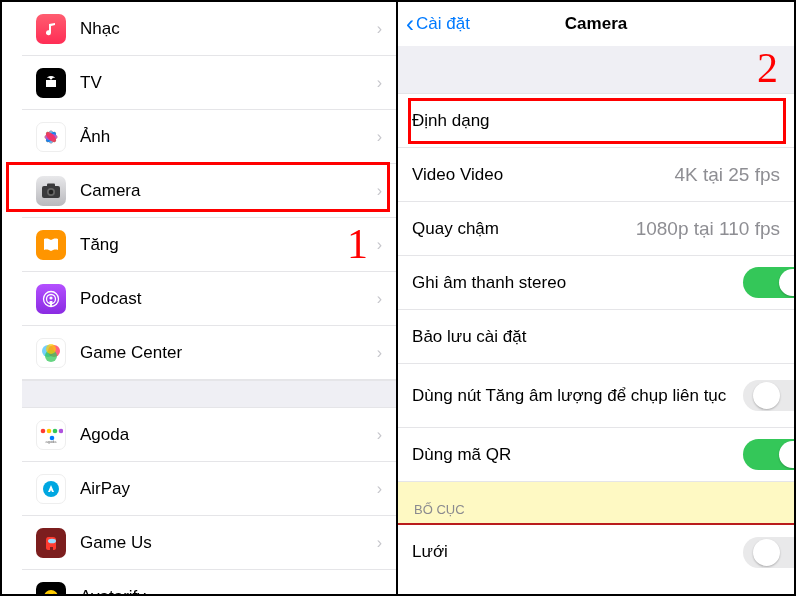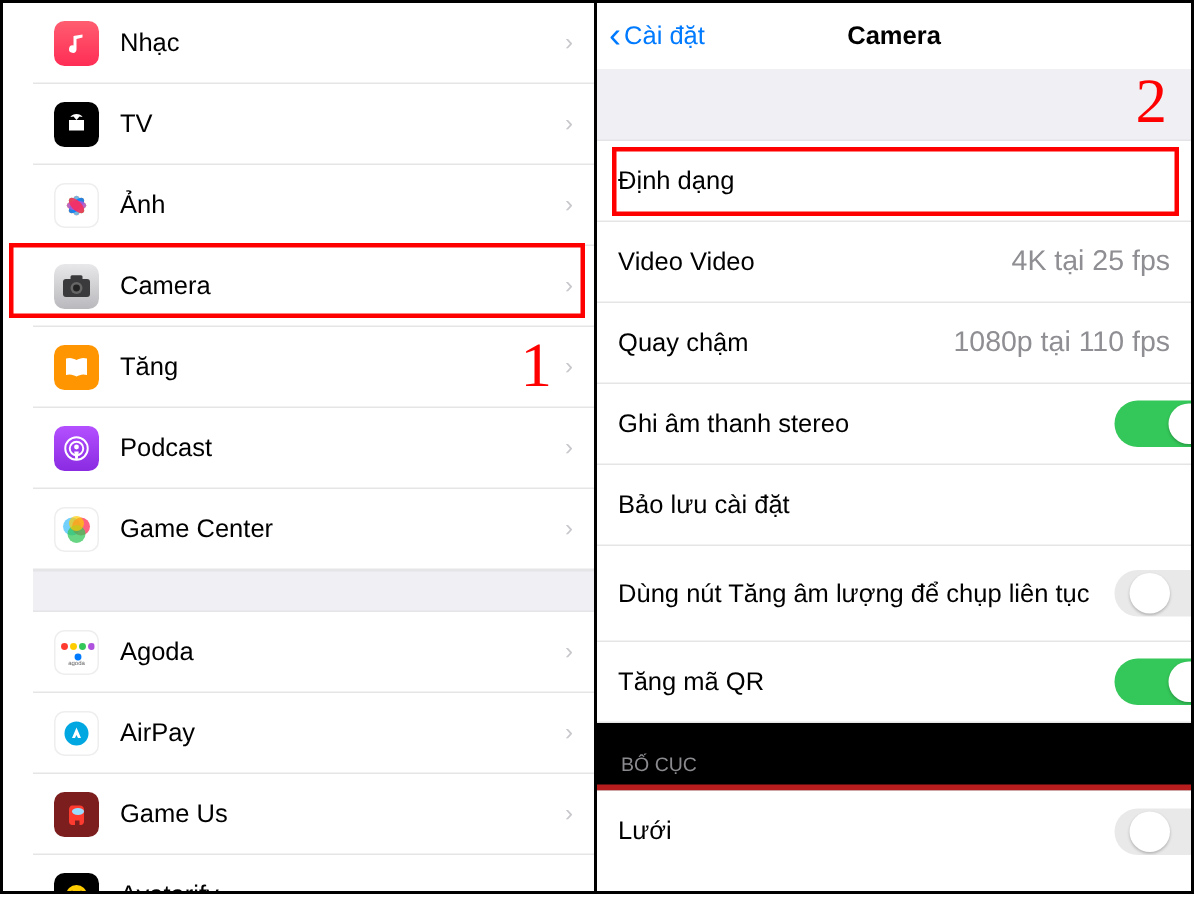--- a/index.html
+++ b/index.html
@@ -92,25 +92,25 @@
     font-weight: 600;
     color: #000;
   }
   .sec-gap {
     height: 28px;
     background: #efeff4;
     border-top: 1px solid #e4e4e7;
     border-bottom: 1px solid #e4e4e7;
   }
   .sec-header {
-    background: #000000;
+    background: #fef9c3;
     padding: 20px 16px 6px 16px;
     font-size: 13px;
     color: #8a8a8f;
-    border-bottom: 4px solid #b91c1c;
+    border-bottom: 2px solid #b91c1c;
   }
 
   
   .switch {
     width: 51px; height: 31px;
     border-radius: 16px;
     position: relative;
     flex: 0 0 51px;
   }
   .switch.on { background: #34c759; }
@@ -351,21 +351,21 @@
     </div>
 
     <div class="row" style="min-height:64px">
       <div class="label" style="padding-right:0">Dùng nút Tăng âm lượng để chụp liên tục</div>
       <div class="switch off cut">
           <div class="knob"></div>
         </div>
     </div>
 
     <div class="row">
-      <div class="label">Tăng mã QR</div>
+      <div class="label">Dùng mã QR</div>
       <div class="switch on cut">
           <div class="knob"></div>
         </div>
     </div>
 
     <div class="sec-header">BỐ CỤC</div>
 
     <div class="row" style="border-bottom:none">
       <div class="label">Lưới</div>
       <div class="switch off cut">

